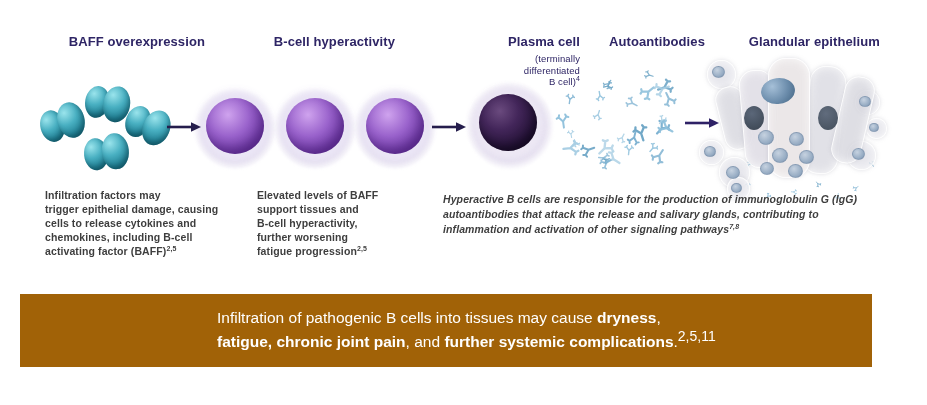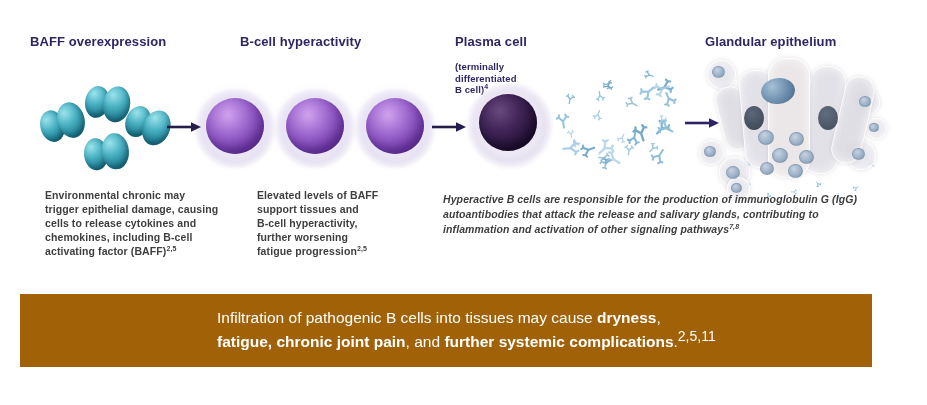--- a/index.html
+++ b/index.html
@@ -3,23 +3,23 @@
 <meta charset="utf-8">
 <style>
   html,body{margin:0;padding:0;background:#fff;}
   .canvas{
     position:relative;width:927px;height:405px;background:#ffffff;
     font-family:"Liberation Sans",sans-serif;overflow:hidden;
   }
   
   .stage-label{
     position:absolute;top:35px;font-weight:bold;font-size:13px;
-    color:#2e2565;text-align:left;letter-spacing:.1px;line-height:1.15;
-  }
-  .stage-sub{font-size:9.5px;font-weight:bold;line-height:1.22;margin-top:11px;}
+    color:#2e2565;text-align:right;letter-spacing:.1px;line-height:1.15;
+  }
+  .stage-sub{font-size:9.5px;font-weight:normal;line-height:1.22;margin-top:3px;}
   sup{font-size:7px;vertical-align:super;line-height:0;}
   .banner sup{font-size:14px;}
   
   .desc{
     position:absolute;font-size:10.5px;font-weight:bold;color:#3e3e3e;
     line-height:1.34;letter-spacing:.1px;
   }
   .desc div span{white-space:pre-wrap;}
   
   .banner{
@@ -76,20 +76,21 @@
 
   <div class="stage-label" style="left:455px;width:125px;">
     <div>Plasma cell</div>
     <div class="stage-sub">
       <div>(terminally</div>
       <div>differentiated</div>
       <div><span>B cell)</span><sup>4</sup></div>
     </div>
   </div>
 
+  <div class="stage-label" style="left:570px;width:135px;">Autoantibodies</div>
 
   <div class="stage-label" style="left:705px;width:175px;">Glandular epithelium</div>
 
   <div class="illus" id="illus-teal" style="left:0;top:0;width:927px;height:405px;">
       <div class="tcell" style="left: 40px; top: 103px; width: 48px; height: 40px; transform: rotate(-15deg);">
         <div class="lobe" style="left: 0px; top: 4px; width: 24px; height: 32px;"></div>
         <div class="lobe" style="left: 18px; top: 1px; width: 27px; height: 36px;"></div>
       </div>
       <div class="tcell" style="left: 85px; top: 84px; width: 48px; height: 40px; transform: rotate(10deg);">
         <div class="lobe" style="left: 0px; top: 4px; width: 24px; height: 32px;"></div>
@@ -280,21 +281,21 @@
   <svg class="arrow" style="left:431px;top:121px;" width="36" height="12" viewBox="0 0 36 12">
     <line x1="1" y1="6" x2="26" y2="6" stroke="#251d4c" stroke-width="2.6"></line>
     <path d="M25 1.2 L35 6 L25 10.8 Z" fill="#251d4c"></path>
   </svg>
   <svg class="arrow" style="left:684px;top:117px;" width="36" height="12" viewBox="0 0 36 12">
     <line x1="1" y1="6" x2="26" y2="6" stroke="#2e2166" stroke-width="2.6"></line>
     <path d="M25 1.2 L35 6 L25 10.8 Z" fill="#2e2166"></path>
   </svg>
 
   <div class="desc" style="left:45px;top:188px;width:200px;">
-    <div>Environmental chronic may</div>
+    <div>Infiltration factors may</div>
     <div>trigger epithelial damage, causing</div>
     <div>cells to release cytokines and</div>
     <div>chemokines, including B-cell</div>
     <div><span>activating factor (BAFF)</span><sup>2,5</sup></div>
   </div>
 
   <div class="desc" style="left:257px;top:188px;width:190px;">
     <div>Elevated levels of BAFF</div>
     <div>support tissues and</div>
     <div>B-cell hyperactivity,</div>

